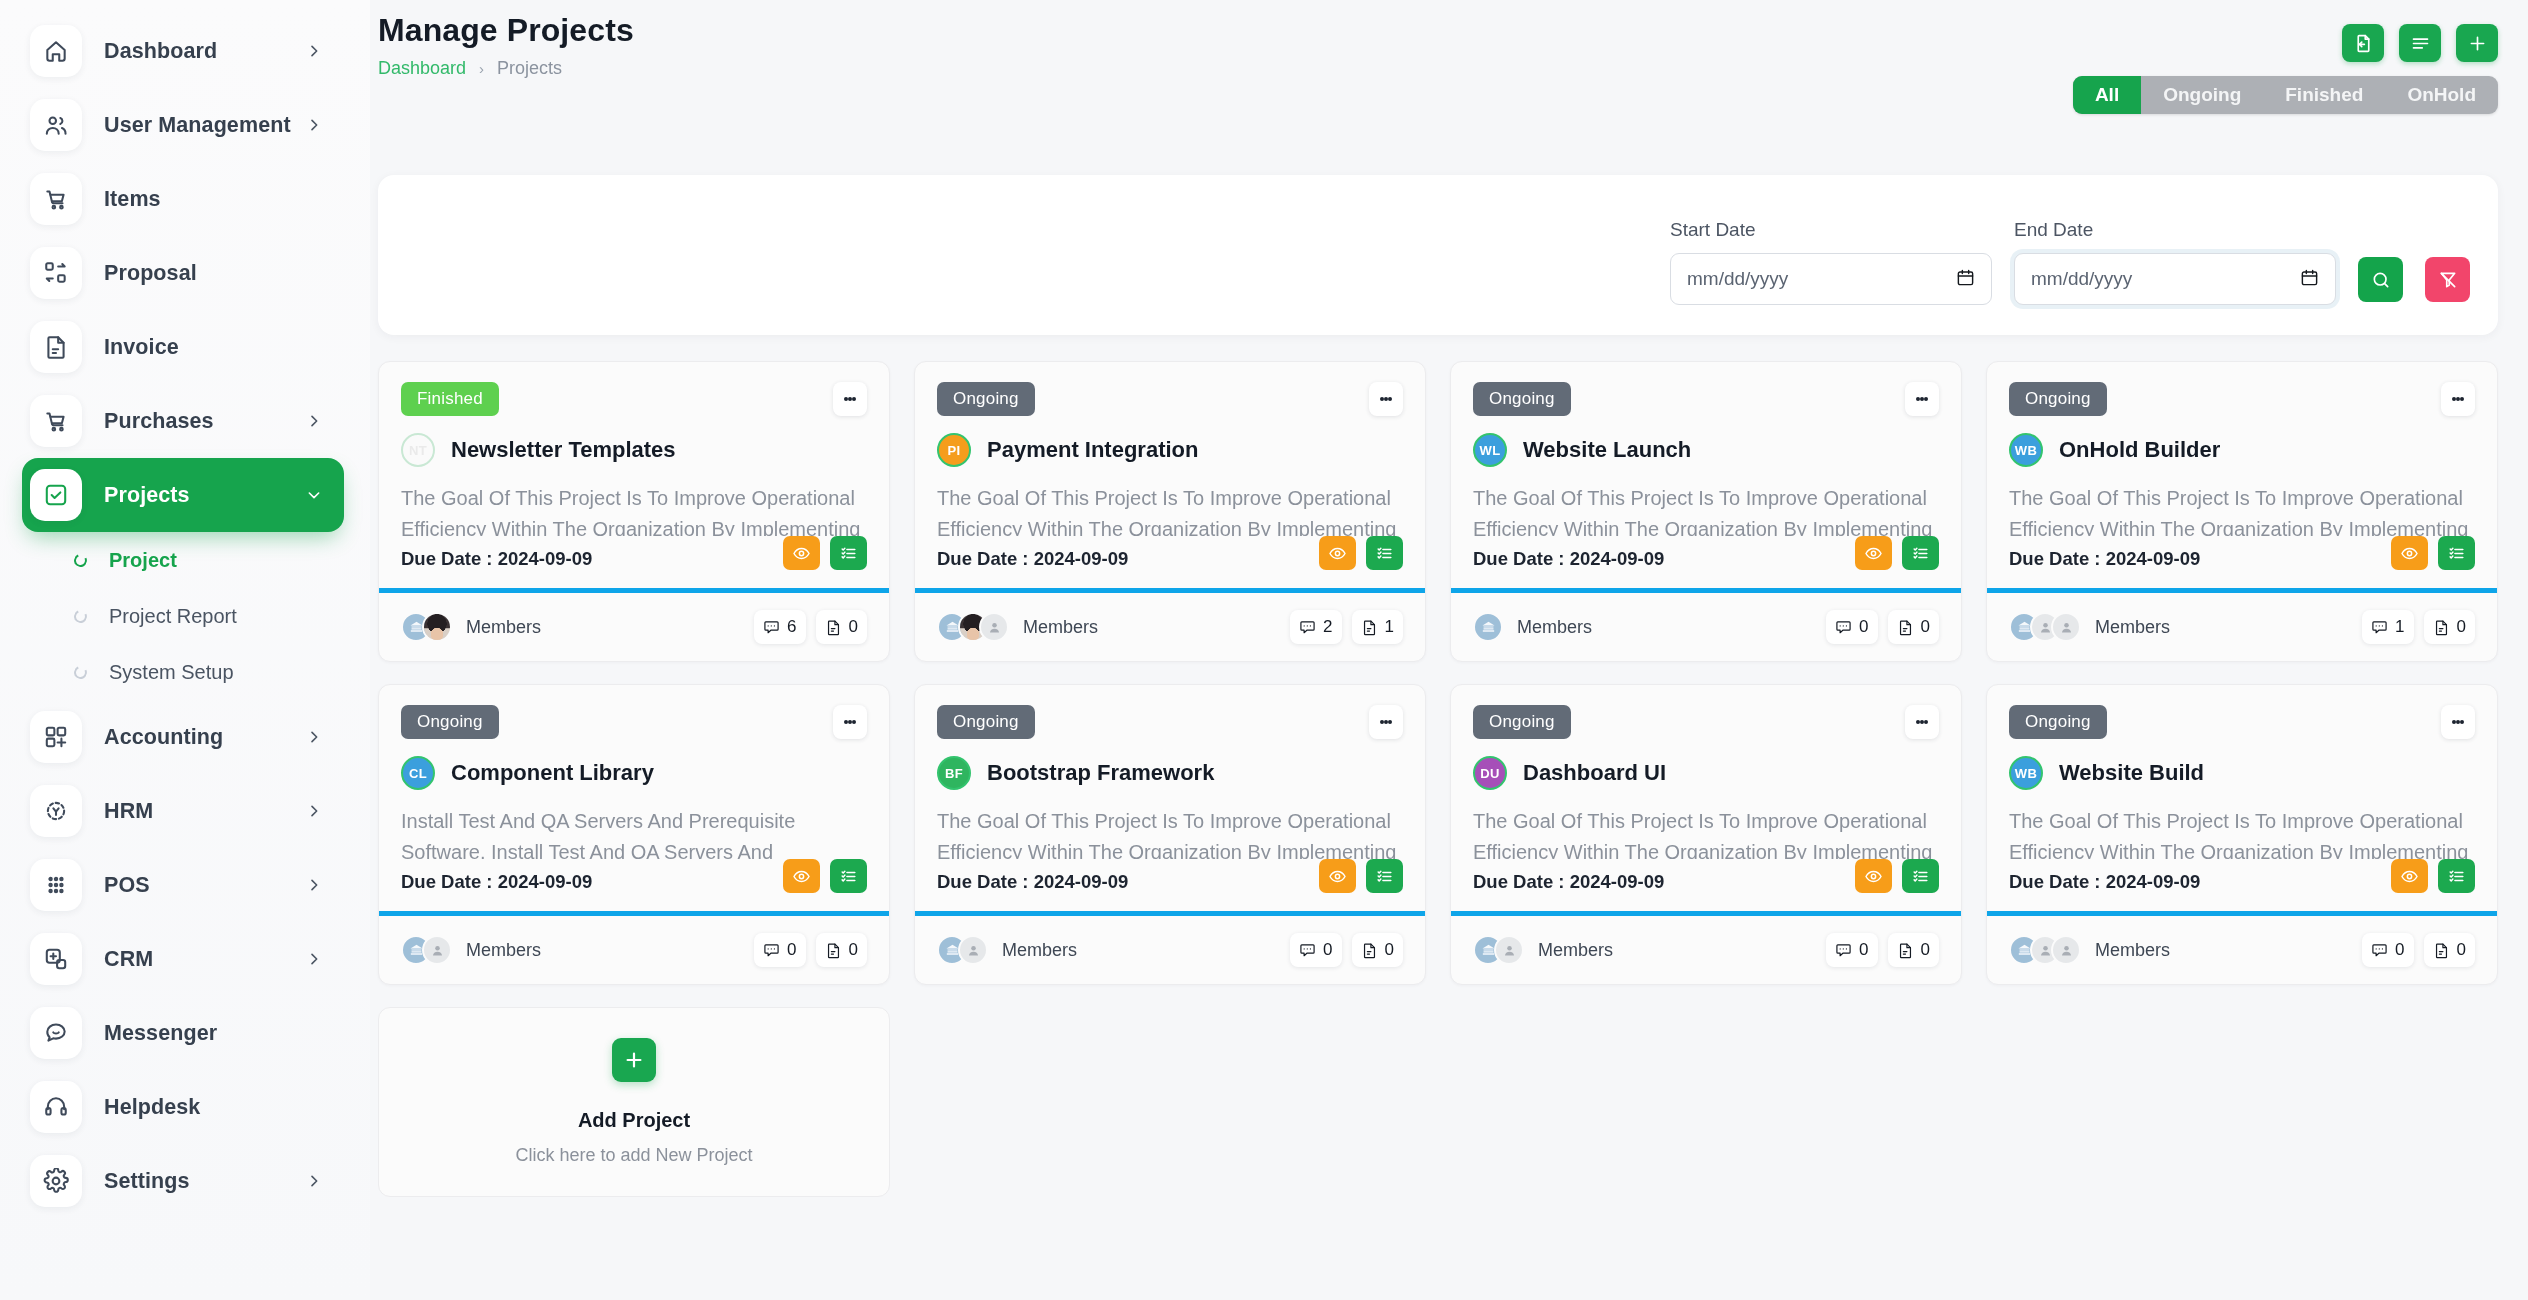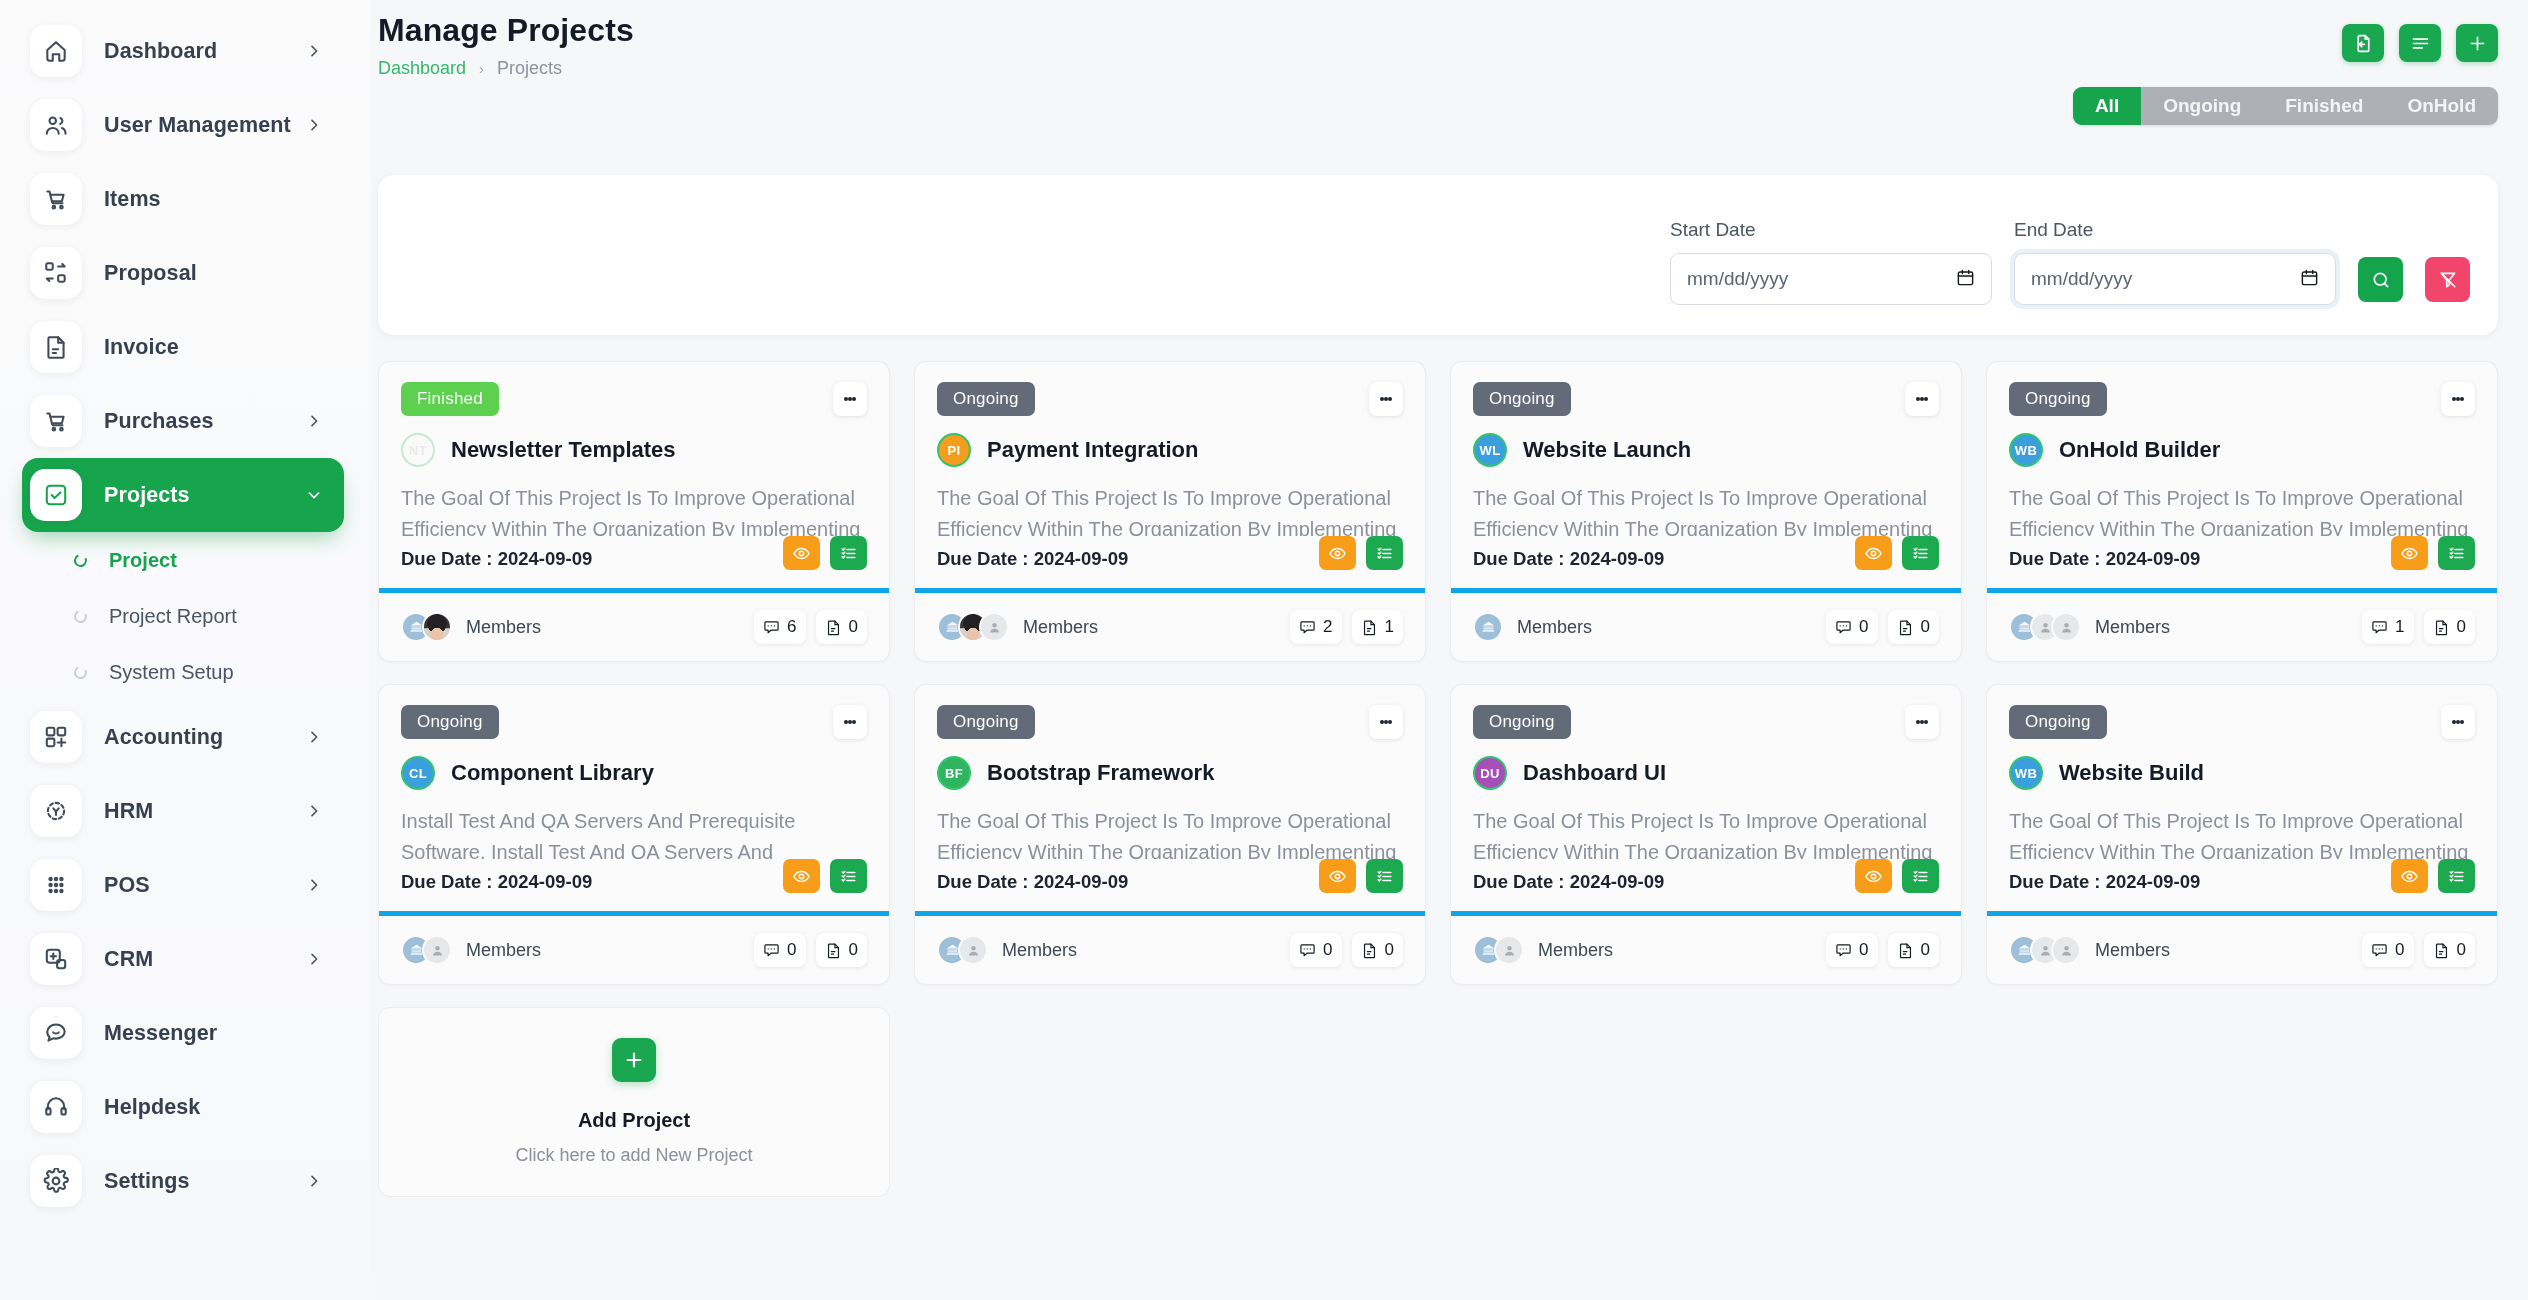--- a/index.html
+++ b/index.html
@@ -132,21 +132,21 @@
     cursor: pointer;
     box-shadow: 0 2px 5px rgba(25,167,80,.3);
   }
   .hbtn svg { width: 21px; height: 21px; stroke: #fff; fill: none; stroke-width: 1.9;
       stroke-linecap: round; stroke-linejoin: round; }
 
   
   .pill-wrap {
     position: absolute;
     right: 30px;
-    top: 87px;
+    top: 76px;
     display: flex;
     background: #adb0b5;
     border-radius: 9px;
     overflow: hidden;
     box-shadow: 0 1px 3px rgba(0,0,0,.12);
   }
   .pill {
     padding: 0 22px;
     height: 38px;
     display: flex; align-items: center;

